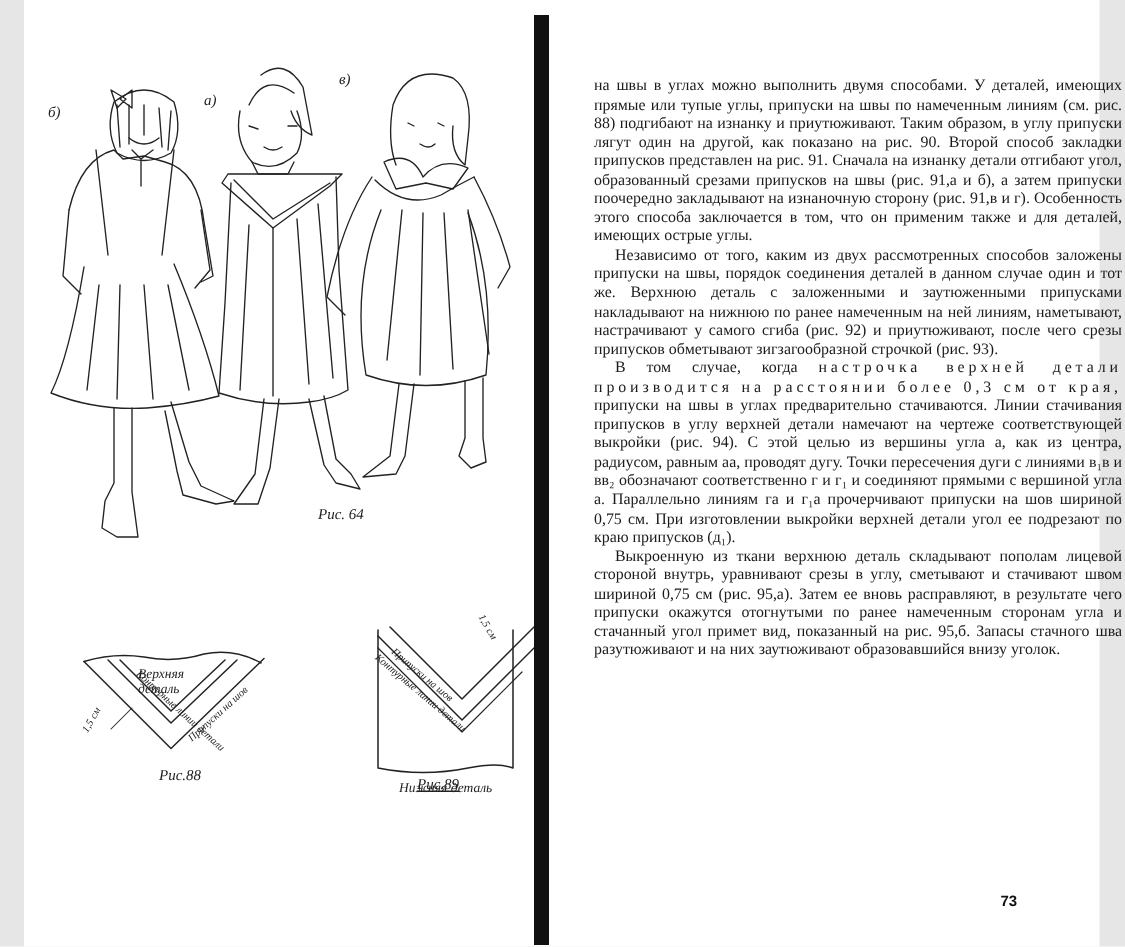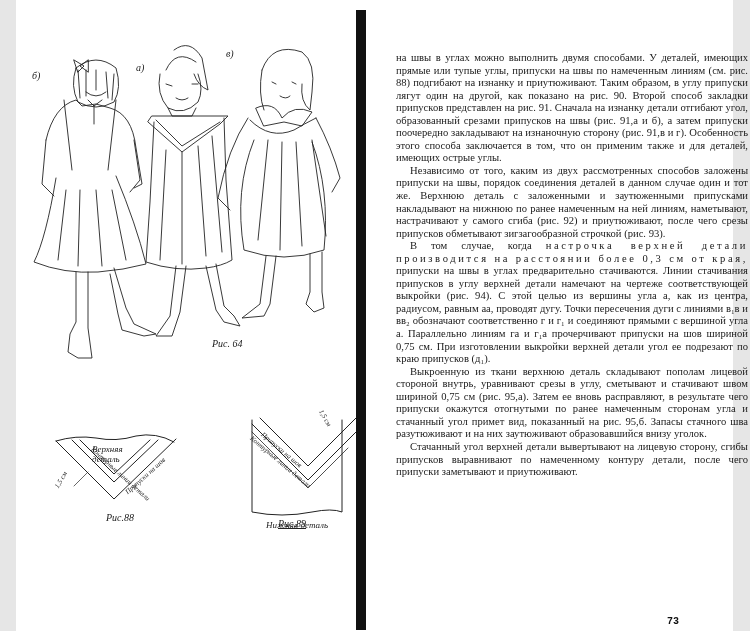--- a/index.html
+++ b/index.html
@@ -25,22 +25,22 @@
   .text-col {
     position: absolute; left: 348px; top: 52px; width: 352px;
     font-size: 10.6px; line-height: 12.55px; color: #1a1a1a;
     text-align: justify;
     margin-left: 32px;
   }
   .text-col p { margin: 0; text-indent: 0; }
   .text-col p.indent { text-indent: 14px; }
   .spaced { letter-spacing: 2.6px; }
   .page-number {
-    position: absolute; left: 651px; top: 616px; font-weight: bold;
-    font-size: 10px; color: #111; font-family: Liberation Mono, monospace;
+    position: absolute; left: 651px; top: 596px; font-weight: bold;
+    font-size: 10px; color: #111; font-family: Liberation Sans, sans-serif;
   }
   .sublabel {
     position: absolute; font-style: italic; font-size: 9px; color: #222;
     font-family: "Liberation Serif", serif;
   }
   svg { position: absolute; left: 0; top: 0; }
 </style>
 </head>
 <body>
 
@@ -124,17 +124,16 @@
     <span class="fig-label" style="left:262px; top:518px;text-decoration:underline;">Рис.89</span>
   </div>
 
   <div class="spine"></div>
 
   <div class="text-col">
     <p>на швы в углах можно выполнить двумя способами. У деталей, имеющих прямые или тупые углы, припуски на швы по намеченным линиям (см. рис. 88) подгибают на изнанку и приутюживают. Таким образом, в углу припуски лягут один на другой, как показано на рис. 90. Второй способ закладки припусков представлен на рис. 91. Сначала на изнанку детали отгибают угол, образованный срезами припусков на швы (рис. 91,а и б), а затем припуски поочередно закладывают на изнаночную сторону (рис. 91,в и г). Особенность этого способа заключается в том, что он применим также и для деталей, имеющих острые углы.</p>
     <p class="indent">Независимо от того, каким из двух рассмотренных способов заложены припуски на швы, порядок соединения деталей в данном случае один и тот же. Верхнюю деталь с заложенными и заутюженными припусками накладывают на нижнюю по ранее намеченным на ней линиям, наметывают, настрачивают у самого сгиба (рис. 92) и приутюживают, после чего срезы припусков обметывают зигзагообразной строчкой (рис. 93).</p>
     <p class="indent"><span>В том случае, когда </span><span class="spaced">настрочка верхней детали производится на расстоянии более 0,3 см от края,</span><span> припуски на швы в углах предварительно стачиваются. Линии стачивания припусков в углу верхней детали намечают на чертеже соответствующей выкройки (рис. 94). С этой целью из вершины угла а, как из центра, радиусом, равным аа, проводят дугу. Точки пересечения дуги с линиями в₁в и вв₂ обозначают соответственно г и г₁ и соединяют прямыми с вершиной угла а. Параллельно линиям га и г₁а прочерчивают припуски на шов шириной 0,75 см. При изготовлении выкройки верхней детали угол ее подрезают по краю припусков (д₁).</span></p>
     <p class="indent">Выкроенную из ткани верхнюю деталь складывают пополам лицевой стороной внутрь, уравнивают срезы в углу, сметывают и стачивают швом шириной 0,75 см (рис. 95,а). Затем ее вновь расправляют, в результате чего припуски окажутся отогнутыми по ранее намеченным сторонам угла и стачанный угол примет вид, показанный на рис. 95,б. Запасы стачного шва разутюживают и на них заутюживают образовавшийся внизу уголок.</p>
-    <p class="indent">Стачанный угол верхней детали вывертывают на лицевую сторону, сгибы припусков выравнивают по намеченному контуру детали, после чего припуски заметывают и приутюживают.</p>
   </div>
 
   <span class="page-number">73</span>
 </div>
 
 </body></html>

